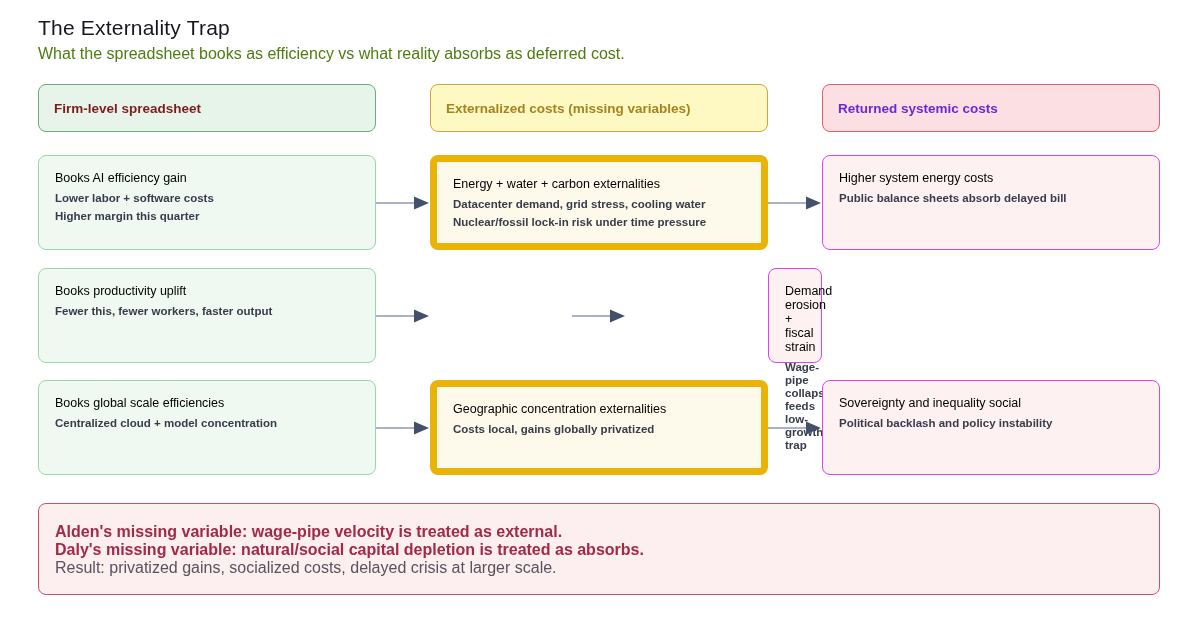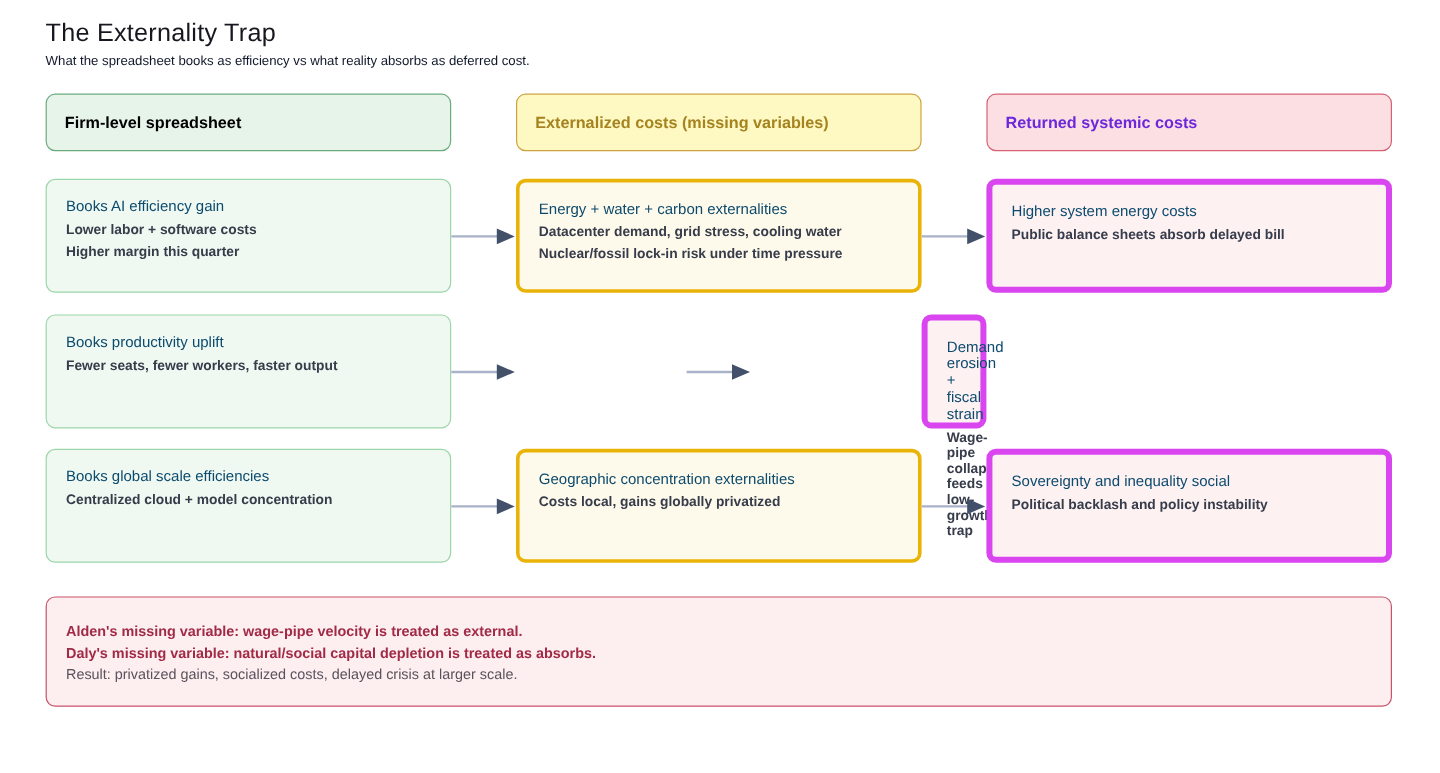--- a/index.html
+++ b/index.html
@@ -9,73 +9,73 @@
     font-family: "Liberation Sans", sans-serif;
     overflow: hidden;
   }
   .canvas { width: 1200px; height: 644px; padding: 16px 40px 0 38px; }
 
   .page-title {
     font-size: 21px; font-weight: normal; color: #17171f;
     letter-spacing: 0.2px;
   }
   .page-subtitle {
-    font-size: 11px; color: #0f172a; margin-top: 5px;
+    font-size: 16px; color: #4d7c0f; margin-top: 5px;
   }
 
   .grid-row {
     display: grid;
     grid-template-columns: 338px 54px 338px 54px 338px;
     align-items: stretch;
   }
   .headers-row { margin-top: 21px; }
   .flow-row-1 { margin-top: 23px; }
   .flow-row-2 { margin-top: 18px; }
   .flow-row-3 { margin-top: 17px; }
 
   .header-box {
     height: 48px; border-radius: 8px;
     display: flex; align-items: center;
     padding: 0 15px;
     font-size: 13.5px; font-weight: bold;
   }
-  .header-green  { background: #e7f4ea; border: 1.5px solid #6bab7d; color: #000000; }
+  .header-green  { background: #e7f4ea; border: 1.5px solid #6bab7d; color: #7f1d1d; }
   .header-yellow { background: #fef9c3; border: 1.5px solid #cda43f; color: #a5831f; }
   .header-red    { background: #fbdfe3; border: 1.5px solid #d66273; color: #6d28d9; }
 
   .node-box {
     height: 95px; border-radius: 8px;
     padding: 15px 16px 0 16px;
   }
   .node-green  { background: #eff9f1; border: 1px solid #9bd5a8; }
-  .node-yellow { background: #fefaeb; border: 3px solid #eab308; }
-  .node-red    { background: #fdf1f2; border: 5px solid #d946ef; }
+  .node-yellow { background: #fefaeb; border: 7px solid #eab308; }
+  .node-red    { background: #fdf1f2; border: 1px solid #d946ef; }
 
   .node-title {
-    font-size: 12.5px; color: #0c4a6e; margin-bottom: 7px;
+    font-size: 12.5px; color: #000000; margin-bottom: 7px;
   }
   .node-detail {
     font-size: 11.5px; font-weight: bold; color: #373c4b;
     margin-bottom: 5px; line-height: 13px;
   }
 
   .arrow-cell {
     display: flex; align-items: center; justify-content: center;
   }
 
   .footnote-box {
     margin-top: 28px;
     width: 1122px; height: 92px;
     background: #fdeef0;
     border: 1.5px solid #c9536b;
     border-radius: 8px;
     padding: 19px 16px 0 16px;
   }
   .footnote-line {
-    font-size: 12px; line-height: 18px;
+    font-size: 16px; line-height: 18px;
   }
   .footnote-emphasis { font-weight: bold; color: #a12a46; }
   .footnote-plain { color: #5a525c; }
 </style>
 </head>
 <body>
 
 <div class="canvas">
 
   <div class="page-title">The Externality Trap</div>
@@ -114,21 +114,21 @@
     </div>
     <div class="node-box node-red">
       <div class="node-title">Higher system energy costs</div>
       <div class="node-detail">Public balance sheets absorb delayed bill</div>
     </div>
   </div>
 
   <div class="grid-row flow-row-2">
     <div class="node-box node-green">
       <div class="node-title">Books productivity uplift</div>
-      <div class="node-detail">Fewer seats, fewer workers, faster output</div>
+      <div class="node-detail">Fewer this, fewer workers, faster output</div>
     </div>
     <div class="arrow-cell">
       <svg width="54" height="16">
         <line x1="0" y1="8" x2="40" y2="8" stroke="#a9b2c8" stroke-width="2"></line>
         <polygon points="38,1.5 53,8 38,14.5" fill="#42506a"></polygon>
       </svg>
     </div>
     <div class="arrow-cell">
       <svg width="54" height="16">
         <line x1="0" y1="8" x2="40" y2="8" stroke="#a9b2c8" stroke-width="2"></line>

